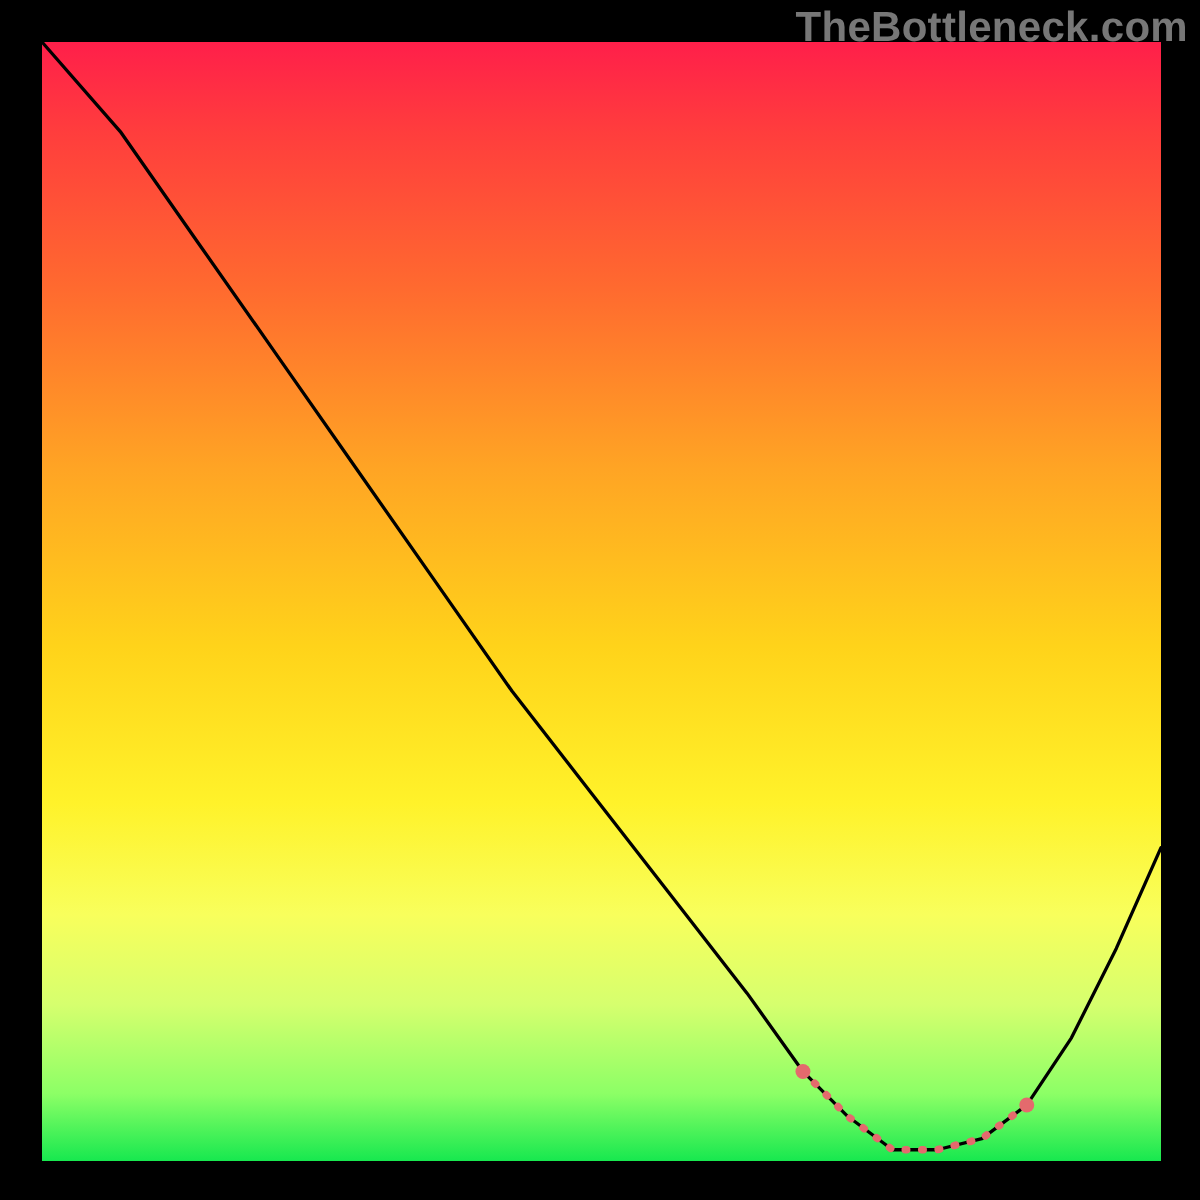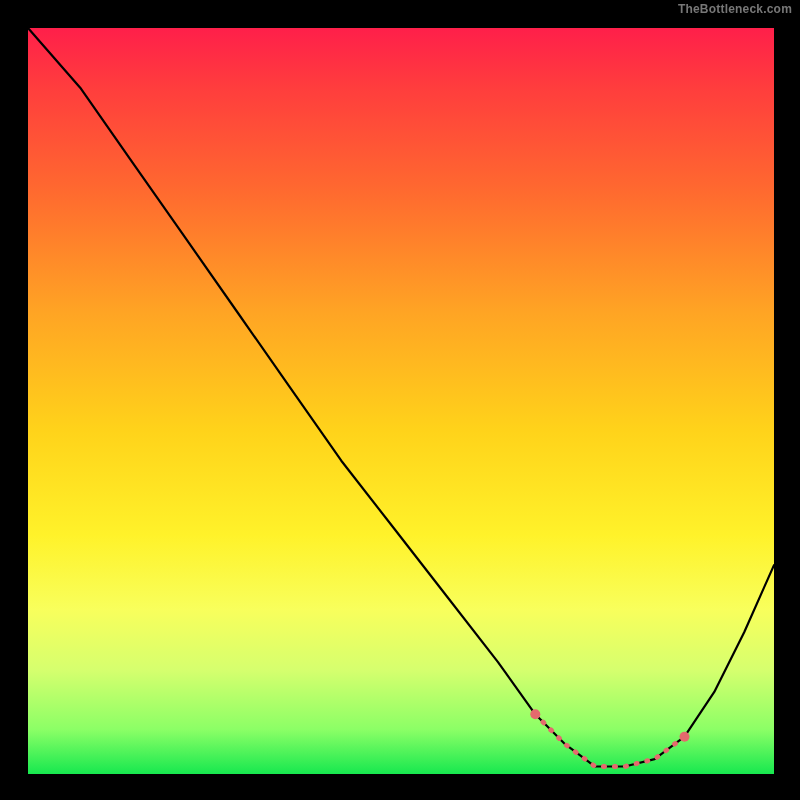--- a/index.html
+++ b/index.html
@@ -15,21 +15,21 @@
     position: relative;
     width: 800px;
     height: 800px;
     background: #000;
   }
   .watermark {
     position: absolute;
     top: 2px;
     right: 8px;
     color: #777;
-    font-size: 12px;
+    font-size: 28px;
     font-weight: 600;
     letter-spacing: 0.2px;
     z-index: 5;
     user-select: none;
     margin-left: 48px;
   }
   .plot {
     position: absolute;
     left: 28px;
     top: 28px;

